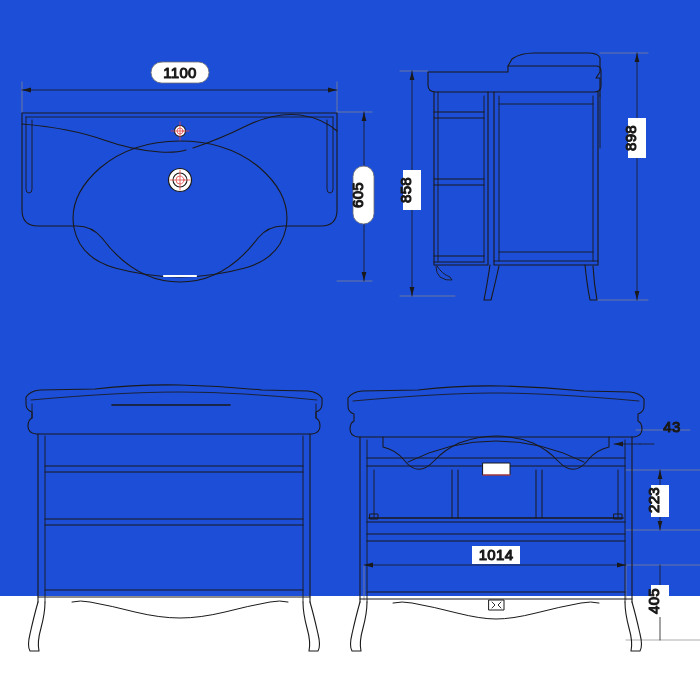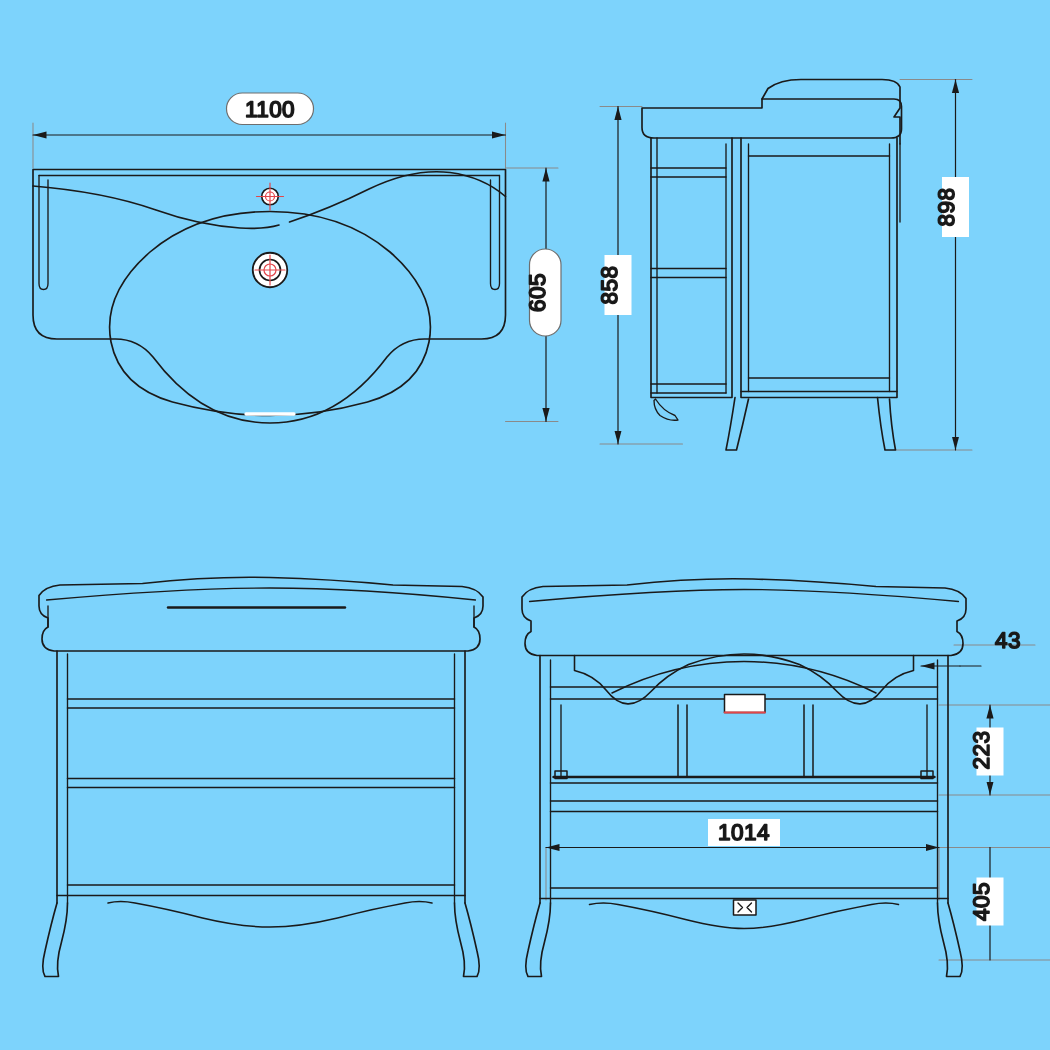--- a/index.html
+++ b/index.html
@@ -9,22 +9,22 @@
   }
   body {
     width: 700px;
     height: 700px;
     font-family: "Liberation Sans", sans-serif;
     overflow: hidden;
   }
   #sheet {
     position: relative;
     width: 700px;
-    height: 700px;
-    background: #7dd3fc;
+    height: 596px;
+    background: #1d4ed8;
   }
   #drawing {
     position: absolute;
     left: 0;
     top: 0;
     width: 700px;
     height: 700px;
   }
   .dim-text {
     font-family: "Liberation Sans", sans-serif;

